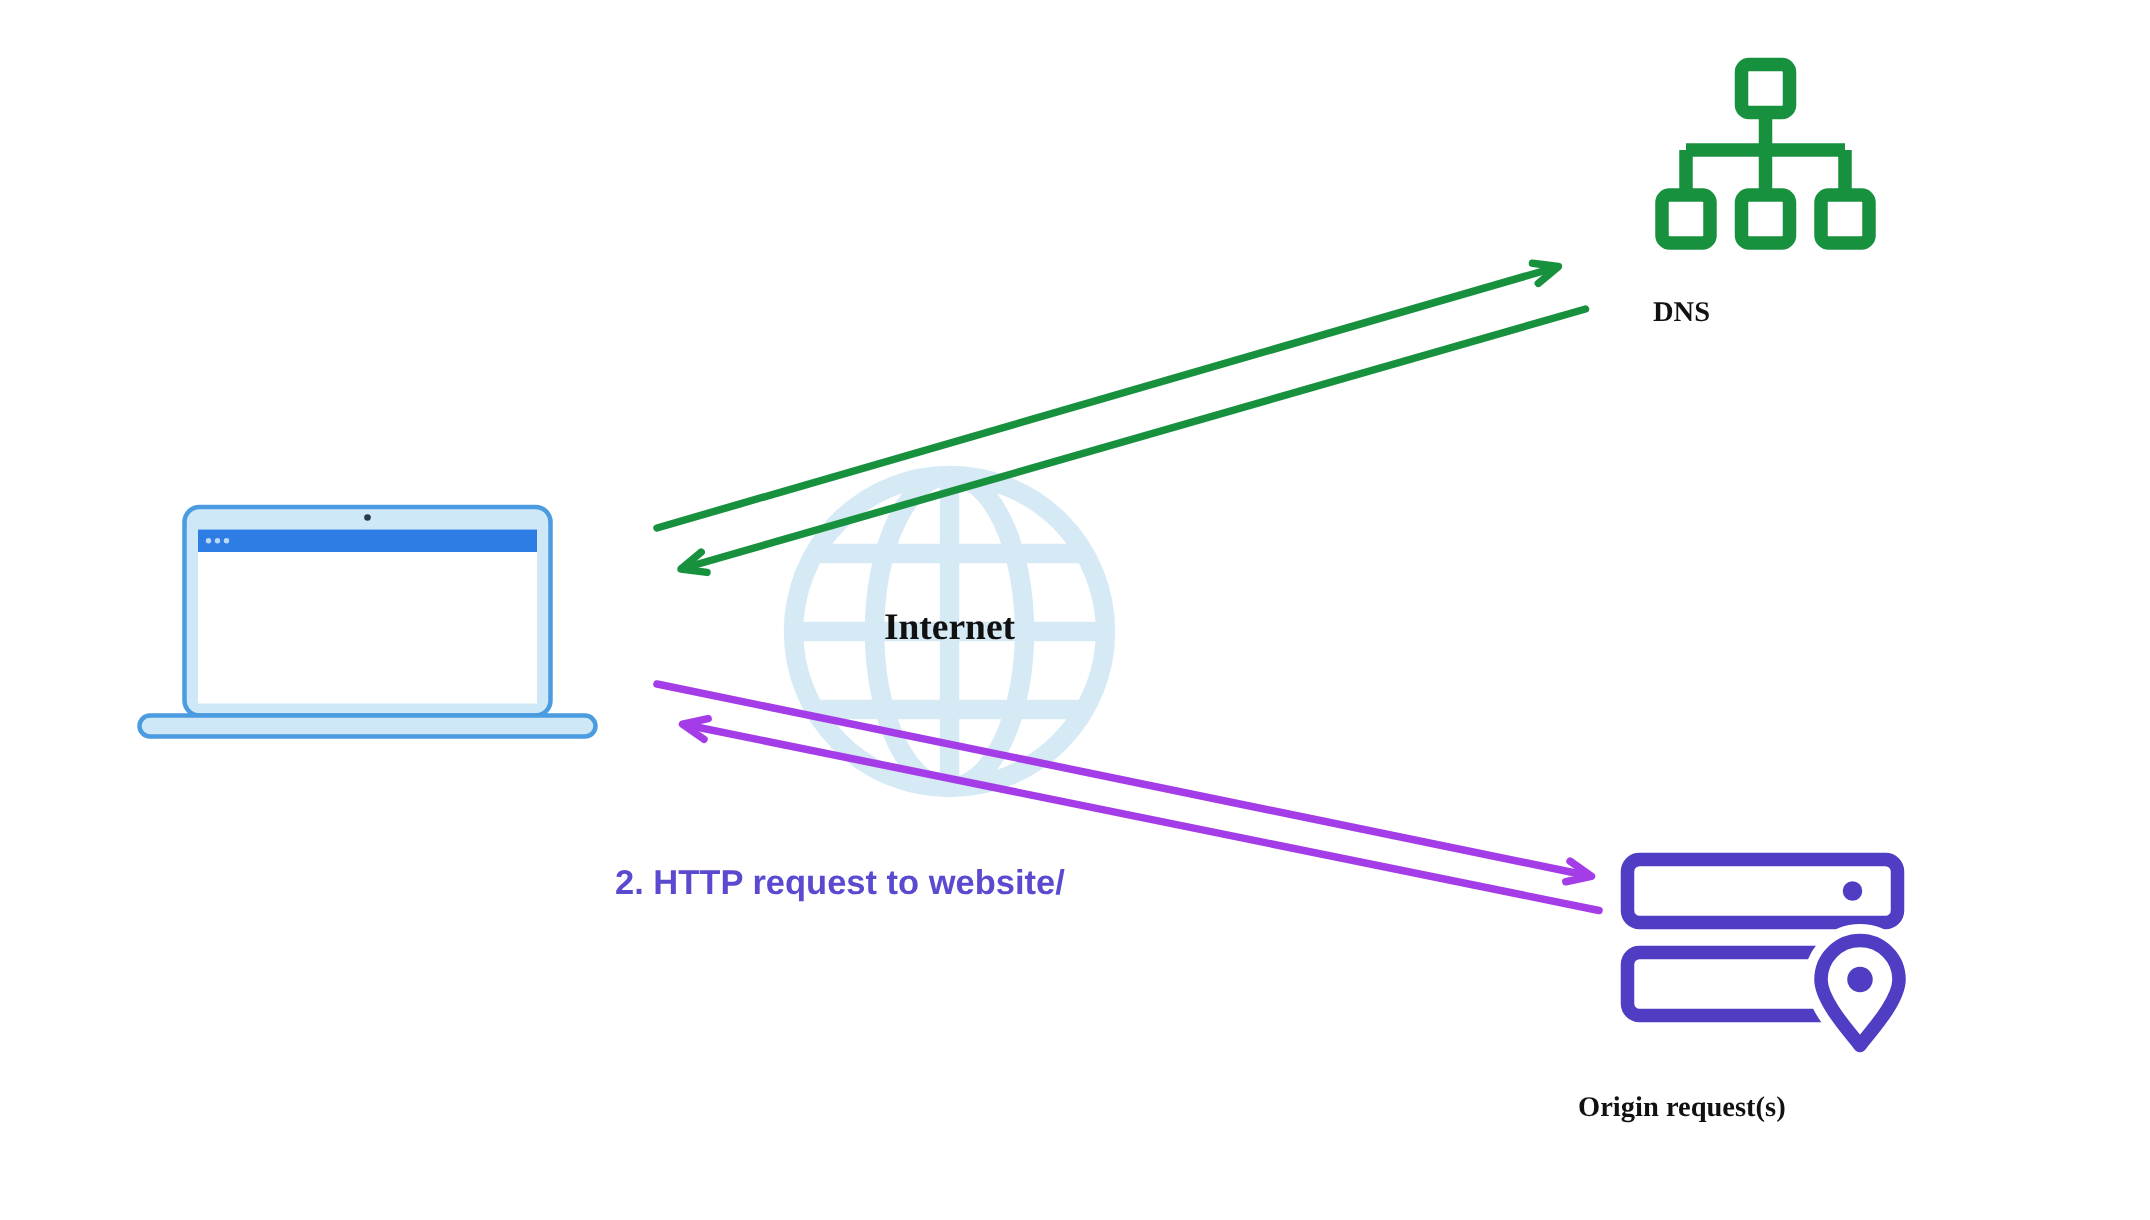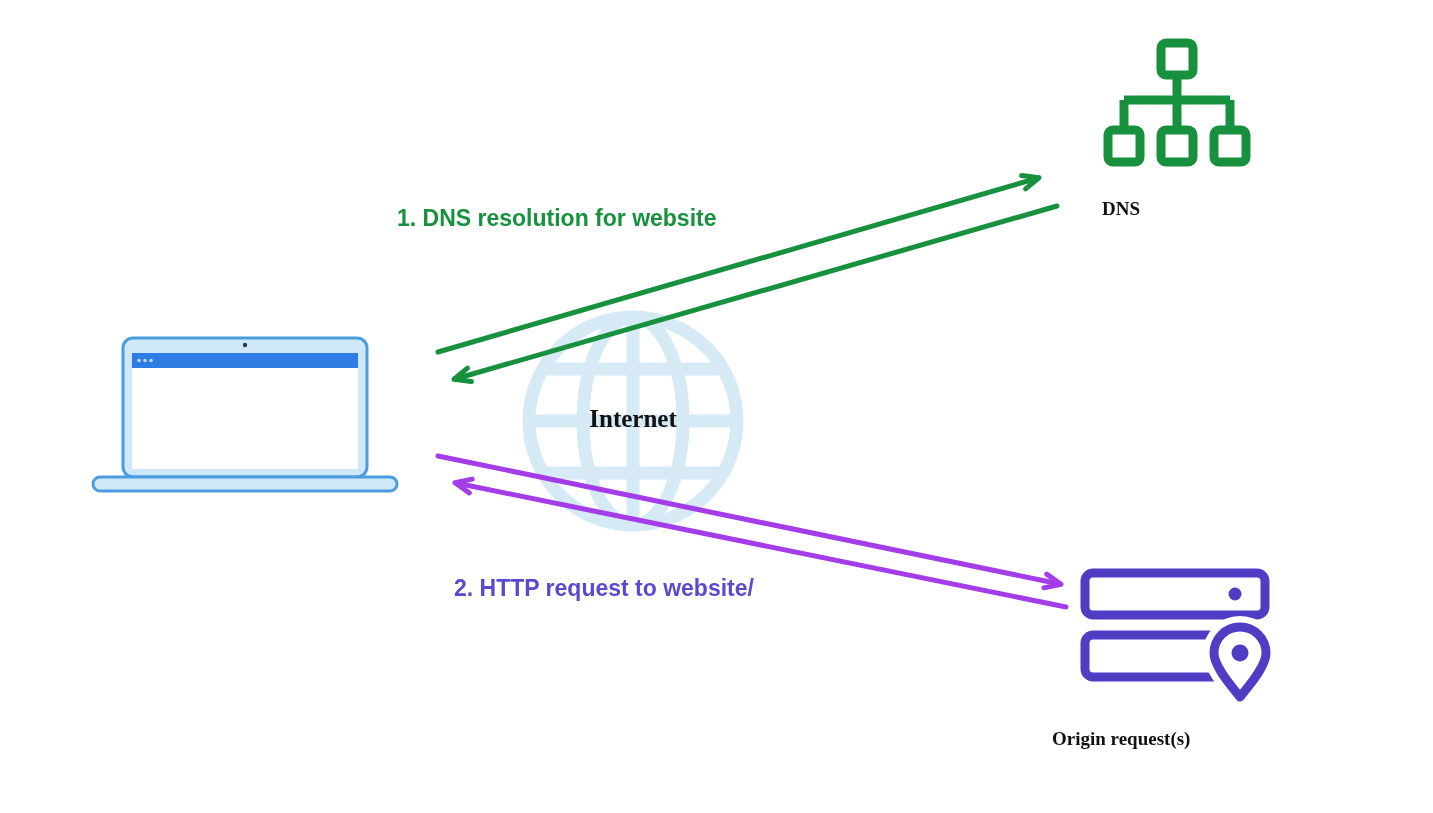--- a/index.html
+++ b/index.html
@@ -29,21 +29,21 @@
     text-align:left;
     font-family:Liberation Serif, serif;
   }
   .flow-label{
     font-weight:bold;
     font-size:23px;
     line-height:31px;
     white-space:nowrap;
   }
   .flow-label.green{color:var(--green,#18913f);}
-  .flow-label.purple{color:var(--indigo_text,#5a4ad0);margin-left:44px;}
+  .flow-label.purple{color:var(--indigo_text,#5a4ad0);}
   .flow-label .line2{display:block;padding-left:27px;}
   
   .stroke-green{stroke:var(--green,#18913f);}
   .stroke-violet{stroke:var(--violet,#a43ce8);}
   .stroke-indigo{stroke:var(--indigo,#4f3ec4);}
   .fill-indigo{fill:var(--indigo,#4f3ec4);}
   .stroke-globe{stroke:var(--globe_blue,#d6eaf6);}
   .internet-text{
     position:absolute;
     left:515px;top:405px;width:236px;
@@ -115,19 +115,18 @@
     <circle cx="160" cy="29" r="6.5" class="fill-indigo"></circle>
     <rect x="10" y="70" width="180" height="42" rx="8" fill="#ffffff" class="stroke-indigo" stroke-width="9"></rect>
     <g>
       <path d="M165,132 C160,125 139,103 139,88 A26,26 0 1 1 191,88 C191,103 170,125 165,132 Z" fill="none" stroke="#ffffff" stroke-width="22" stroke-linejoin="round"></path>
       <path d="M165,132 C160,125 139,103 139,88 A26,26 0 1 1 191,88 C191,103 170,125 165,132 Z" fill="#ffffff" class="stroke-indigo" stroke-width="9" stroke-linejoin="round"></path>
       <circle cx="165" cy="88" r="8.5" class="fill-indigo"></circle>
     </g>
   </svg>
   <div class="abs node-label" style="left:1052px;top:728px;width:250px;">Origin request(s)</div>
 
-  <div class="abs flow-label green" style="left:397px;top:203px;">1. DNS resolution for website</div>
 
   <div class="abs flow-label purple" style="left:410px;top:573px;">
     <span class="line1">2. HTTP request to website/</span>
   </div>
 
 </div>
 
 </body></html>

